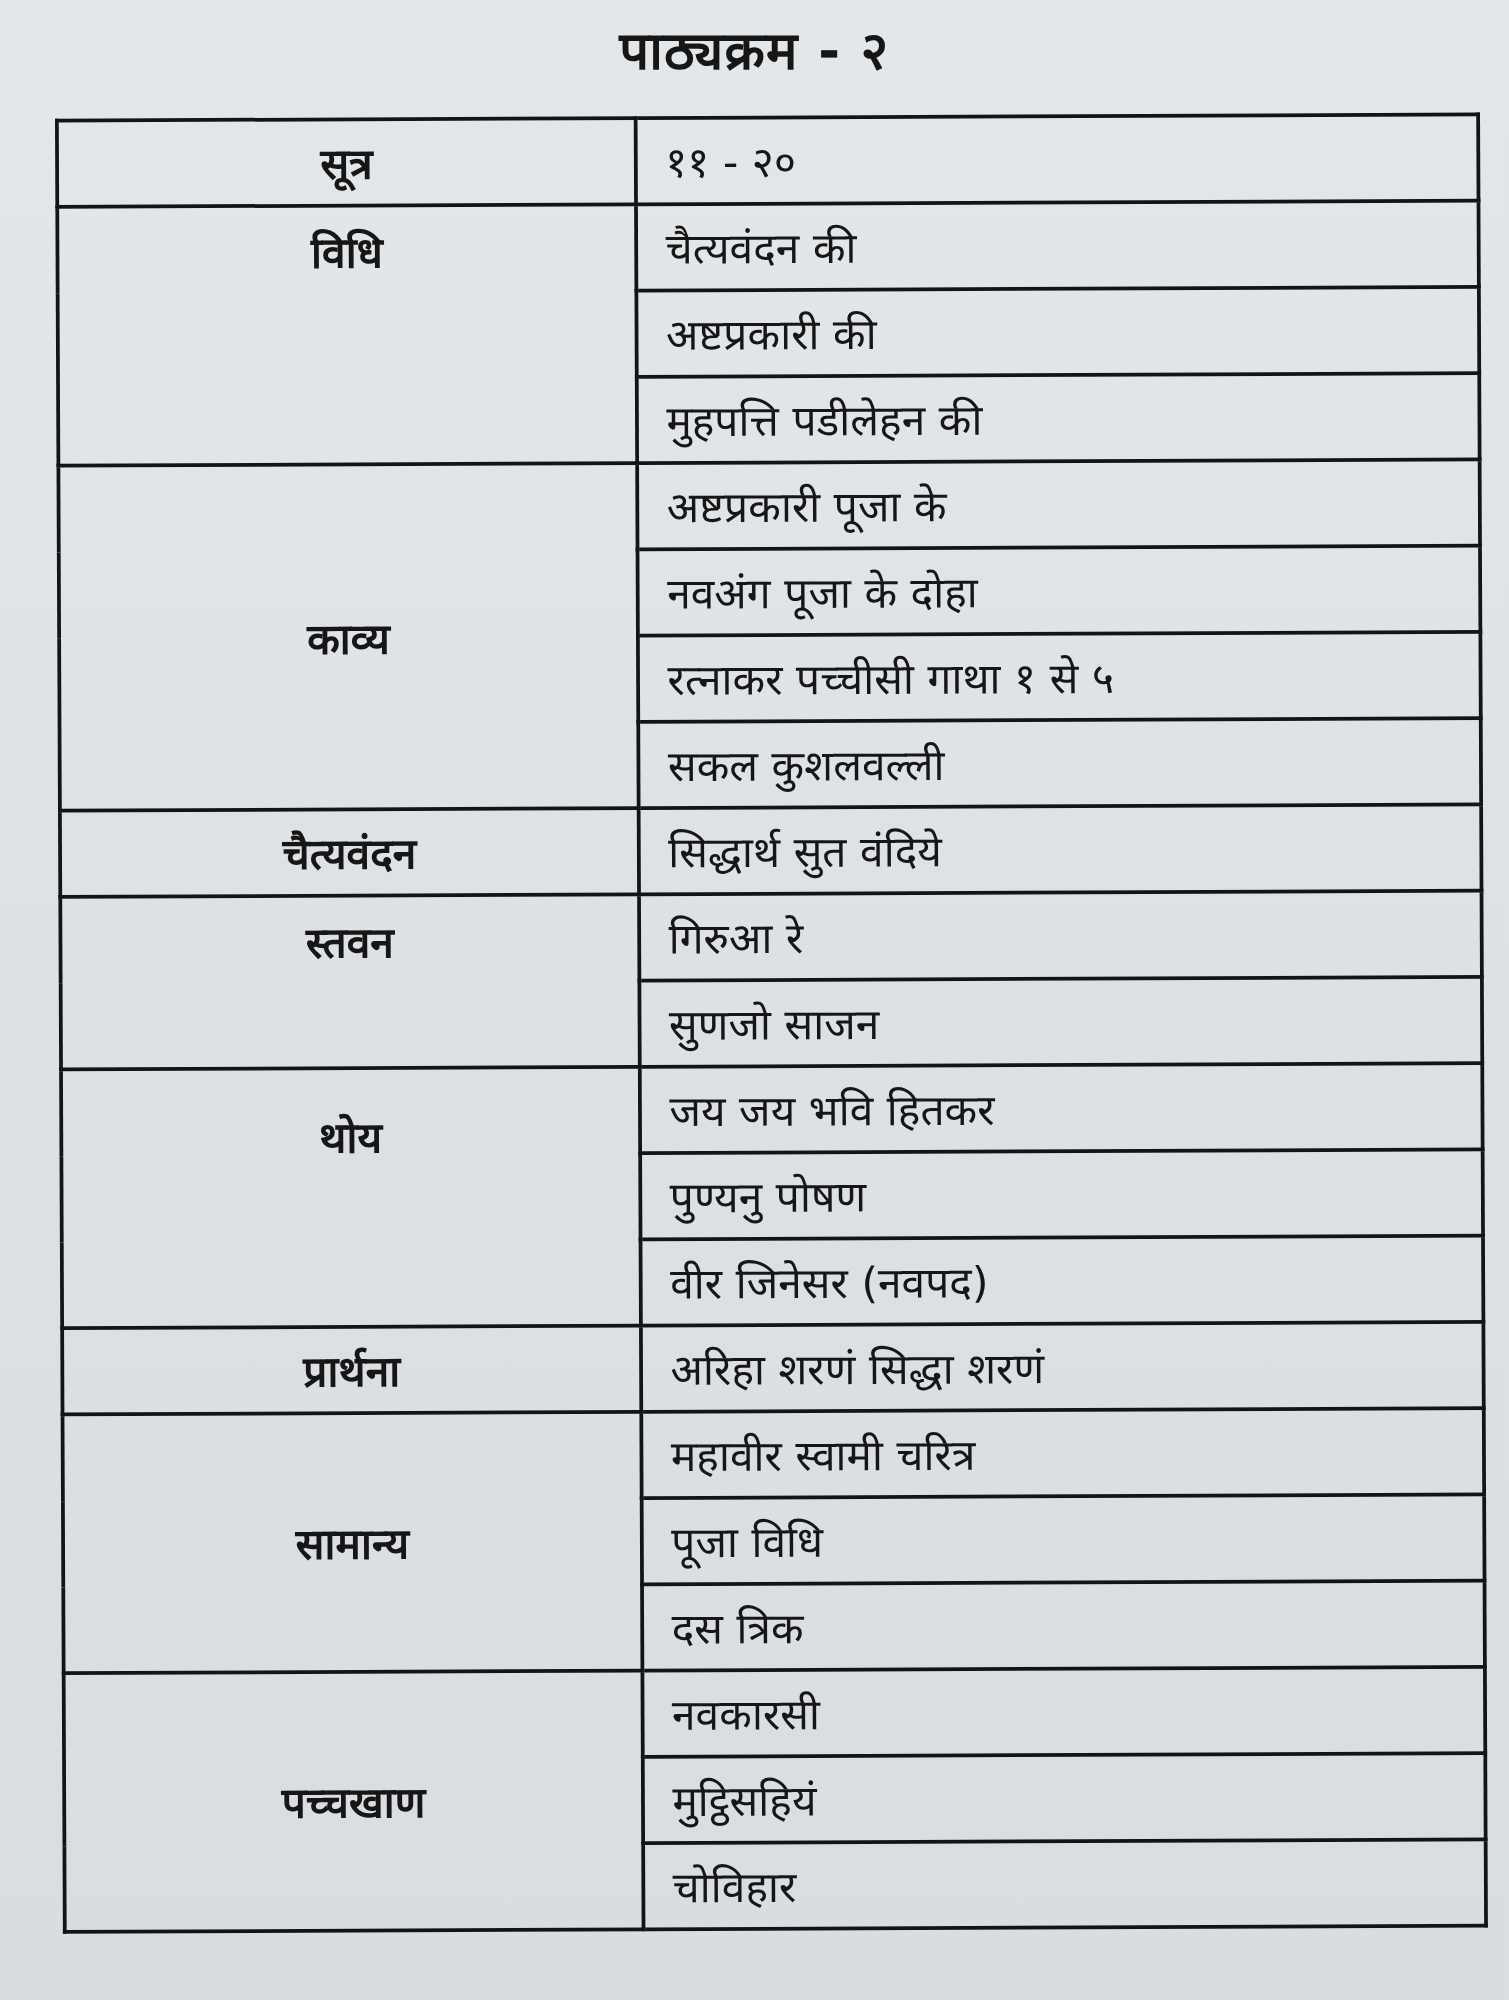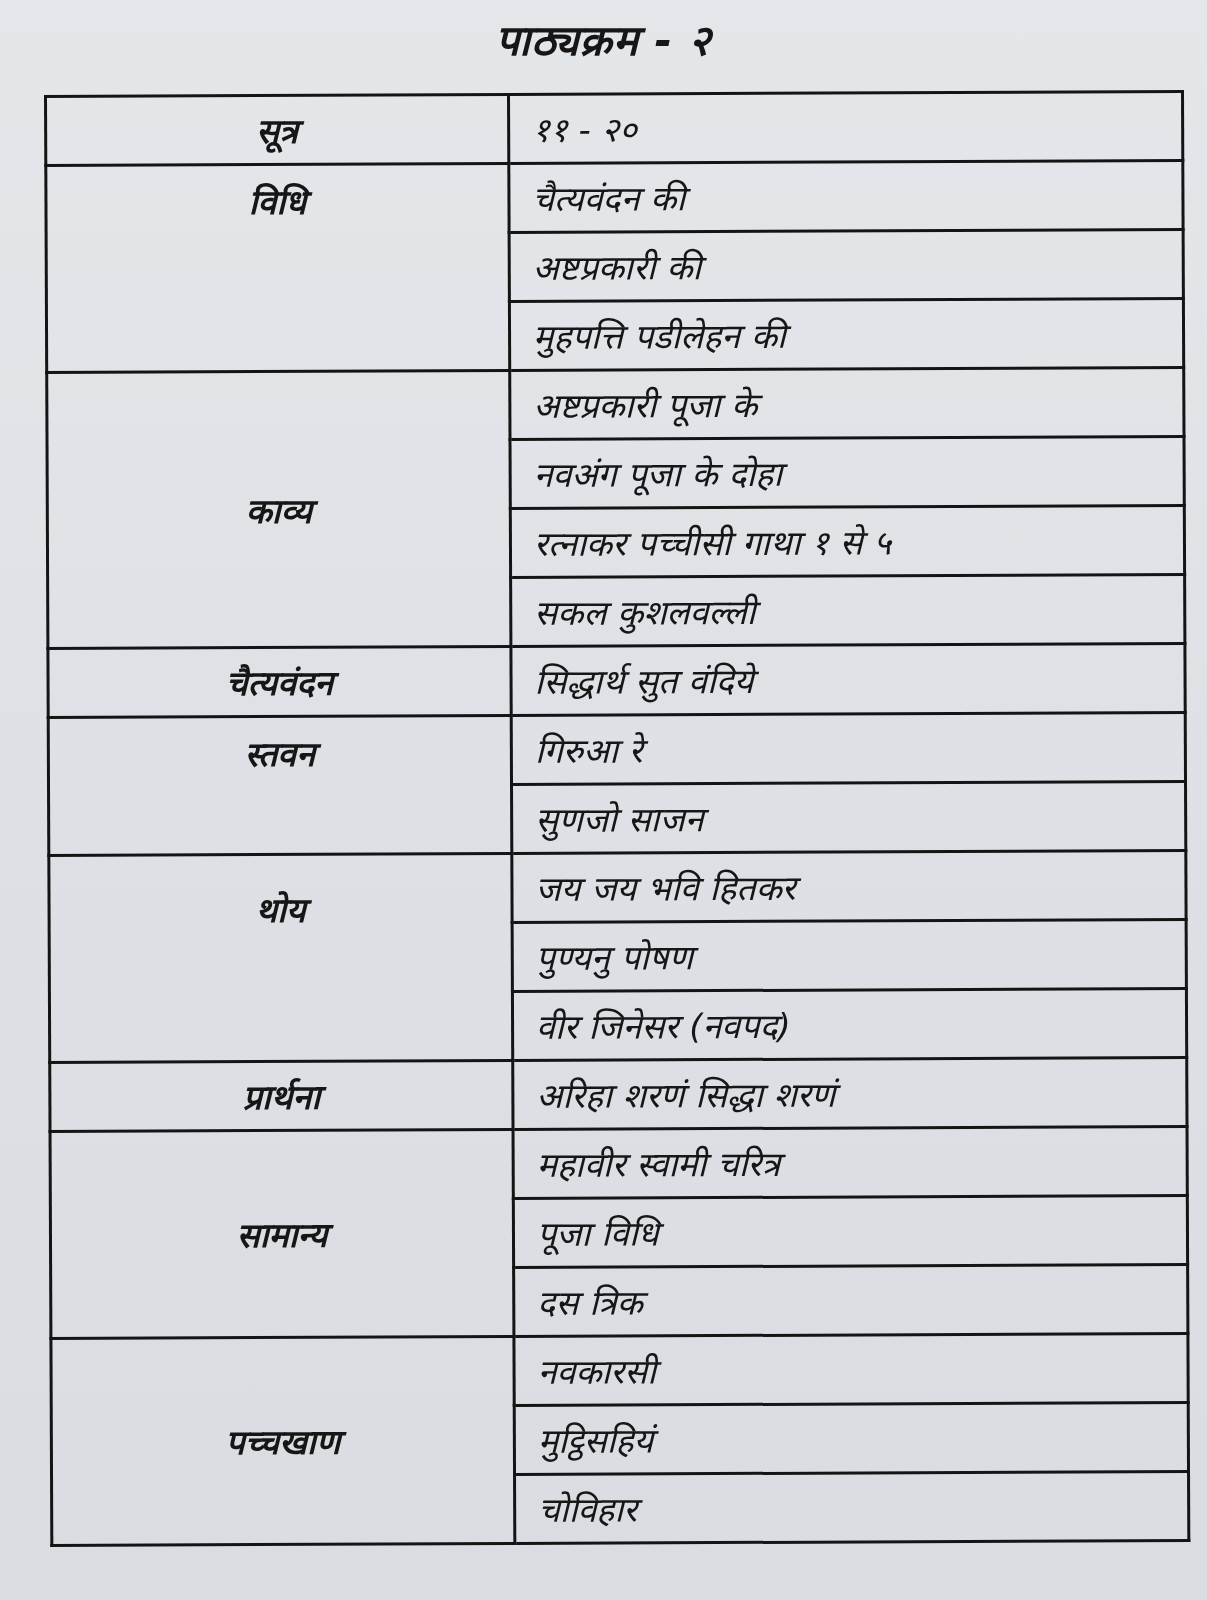--- a/index.html
+++ b/index.html
@@ -13,21 +13,20 @@
       font-family: "DejaVu Sans", "Liberation Sans", sans-serif;
       color: #161616;
       position: relative;
       overflow: hidden;
     }
     .page {
       position: absolute;
       left: 0; top: 0;
       width: 1207px; height: 1600px;
       background: linear-gradient(180deg, #e4e7ea 0%, #dde1e5 50%, #d9dde1 100%);
-      font-style: italic;
     }
     .title {
       position: absolute;
       top: 10px;
       left: 0;
       width: 1207px;
       text-align: center;
       font-size: 42px;
       font-weight: bold;
       letter-spacing: 1px;

